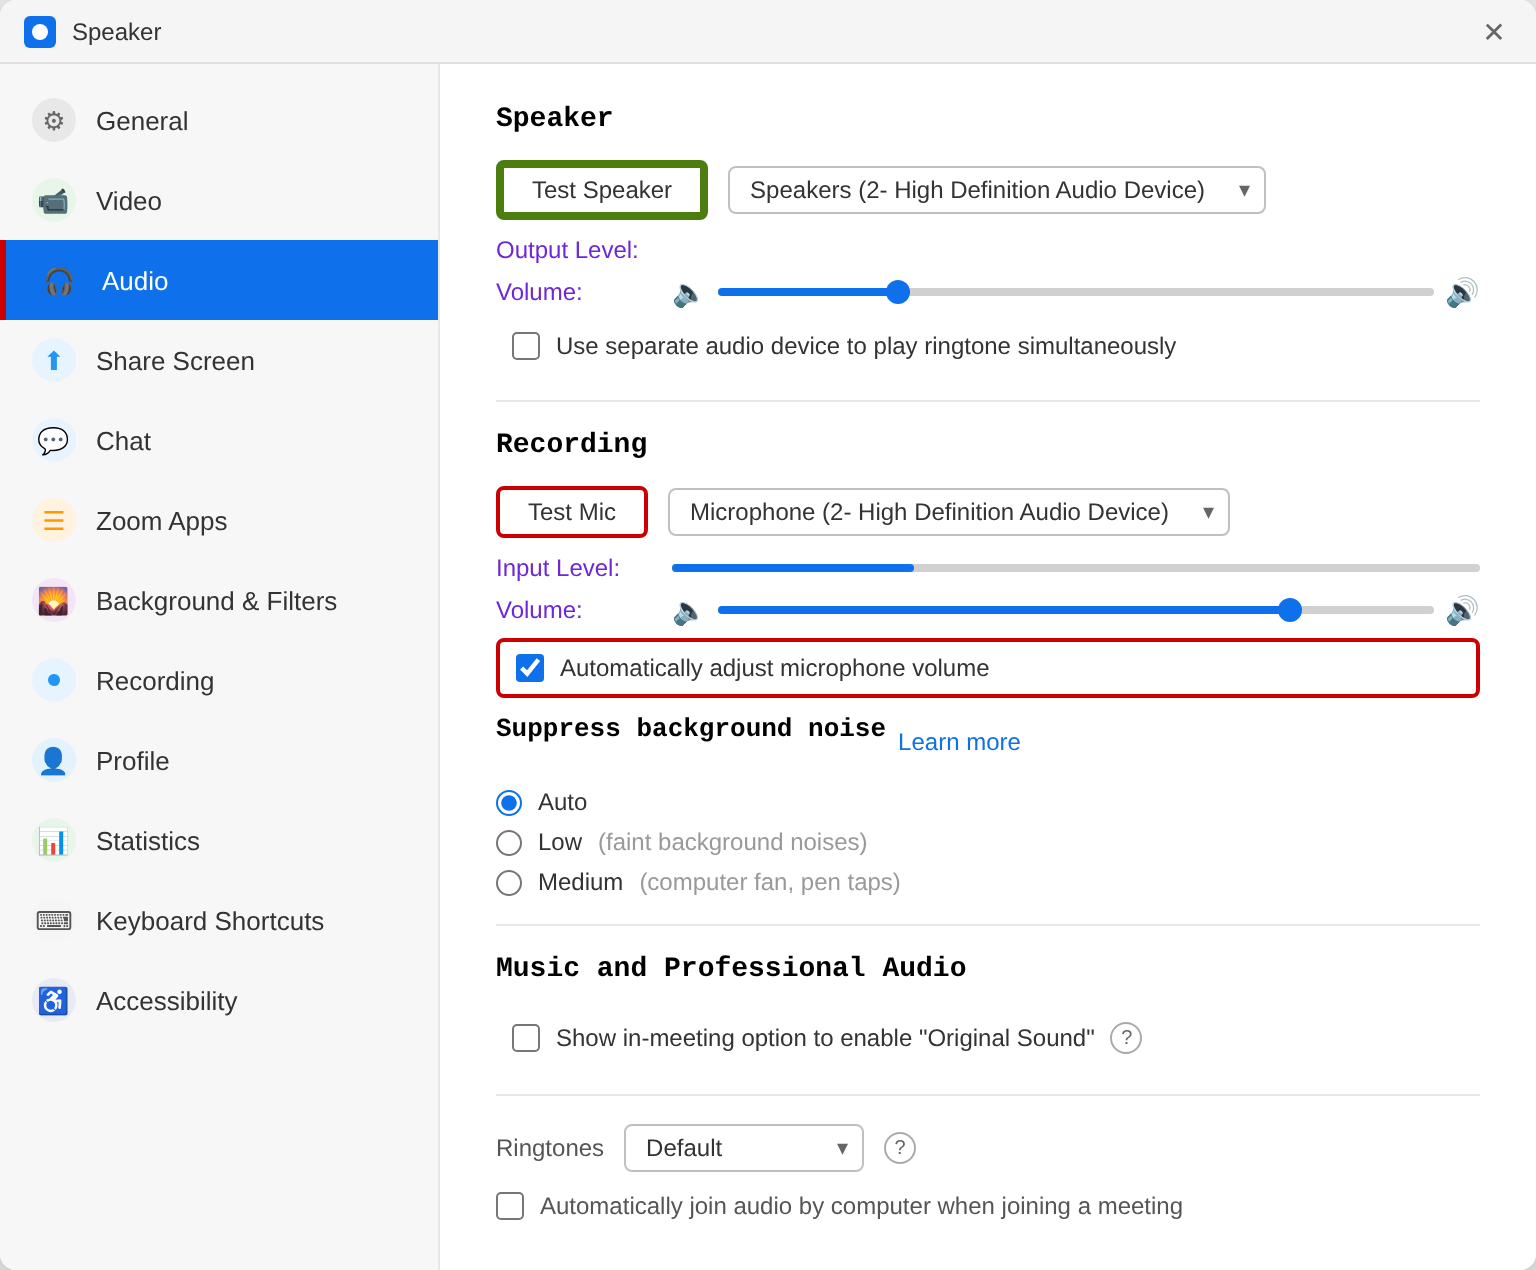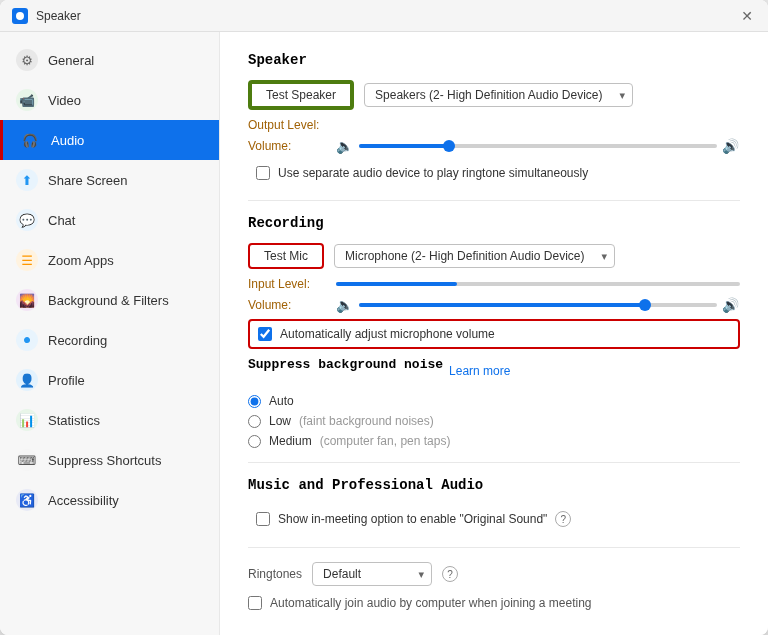--- a/index.html
+++ b/index.html
@@ -30,21 +30,21 @@
 
     .row { display: flex; align-items: center; gap: 10px; margin-bottom: 8px; }
 
     .test-btn { border: 4px solid #4d7c0f; background: #fff; padding: 4px 14px; border-radius: 4px; font-size: 12px; cursor: pointer; color: #333; }
     .test-btn.outlined-red { border: 2px solid #cc0000; }
     .select-wrap { position: relative; display: inline-block; }
     .select-wrap::after { content: '▾'; position: absolute; right: 8px; top: 50%; transform: translateY(-50%); font-size: 11px; color: #666; pointer-events: none; }
     .select-wrap select { border: 1px solid #c0c0c0; background: #fff; padding: 4px 28px 4px 10px; border-radius: 4px; font-size: 12px; color: #333; appearance: none; cursor: pointer; min-width: 260px; }
 
     .level-row { display: flex; align-items: center; gap: 8px; margin-bottom: 6px; }
-    .level-label { font-size: 12px; color: #a16207; width: 80px; }
+    .level-label { font-size: 12px; color: #6d28d9; width: 80px; }
 
     .slider-container { flex: 1; display: flex; align-items: center; gap: 6px; }
     .volume-icon { font-size: 14px; color: #555; }
 
     .slider-track { flex: 1; height: 4px; background: #d0d0d0; border-radius: 2px; position: relative; }
     .slider-fill { height: 4px; background: #0e71eb; border-radius: 2px; }
     .slider-thumb { width: 12px; height: 12px; background: #0e71eb; border-radius: 50%; position: absolute; top: 50%; transform: translateY(-50%); cursor: pointer; }
 
     .input-level-fill { height: 4px; background: #0e71eb; border-radius: 2px; width: 30%; }
 
@@ -142,21 +142,21 @@
         <div class="sidebar-item">
           <span class="sidebar-icon icon-profile">👤</span>
           <span class="sidebar-label">Profile</span>
         </div>
         <div class="sidebar-item">
           <span class="sidebar-icon icon-statistics">📊</span>
           <span class="sidebar-label">Statistics</span>
         </div>
         <div class="sidebar-item">
           <span class="sidebar-icon icon-keyboard">⌨</span>
-          <span class="sidebar-label">Suppress Shortcuts</span>
+          <span class="sidebar-label">Keyboard Shortcuts</span>
         </div>
         <div class="sidebar-item">
           <span class="sidebar-icon icon-accessibility">♿</span>
           <span class="sidebar-label">Accessibility</span>
         </div>
       </div>
 
     <div class="main">
 
       <div class="section-title">Speaker</div>

